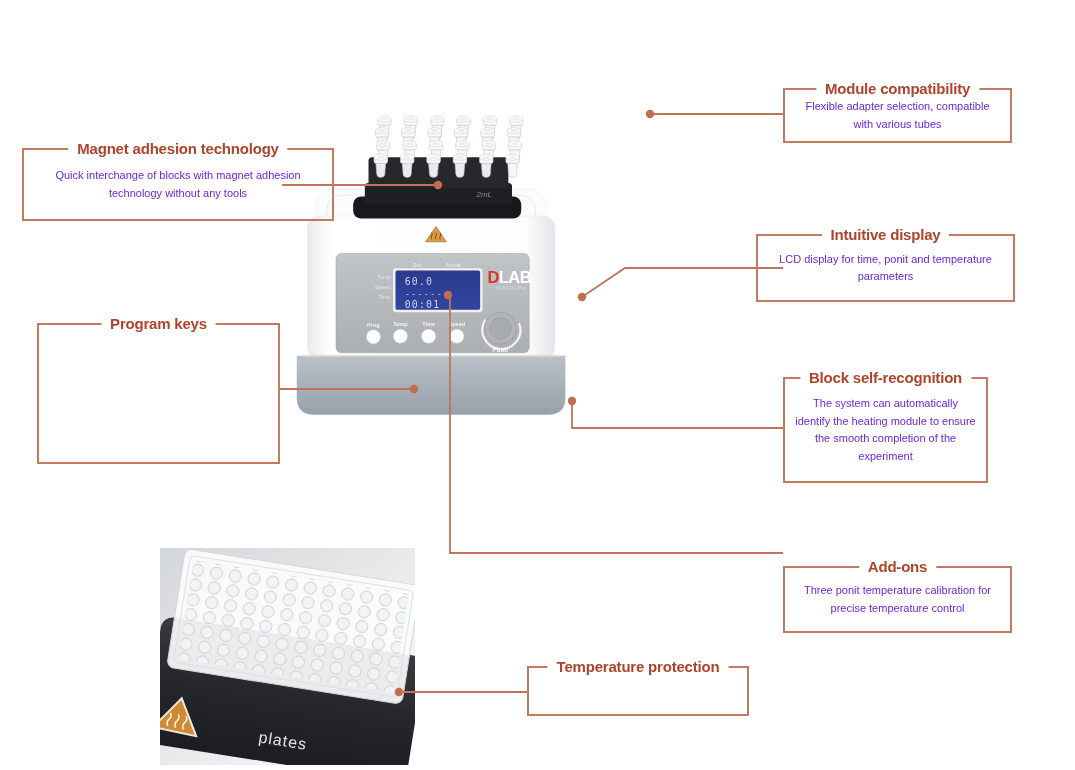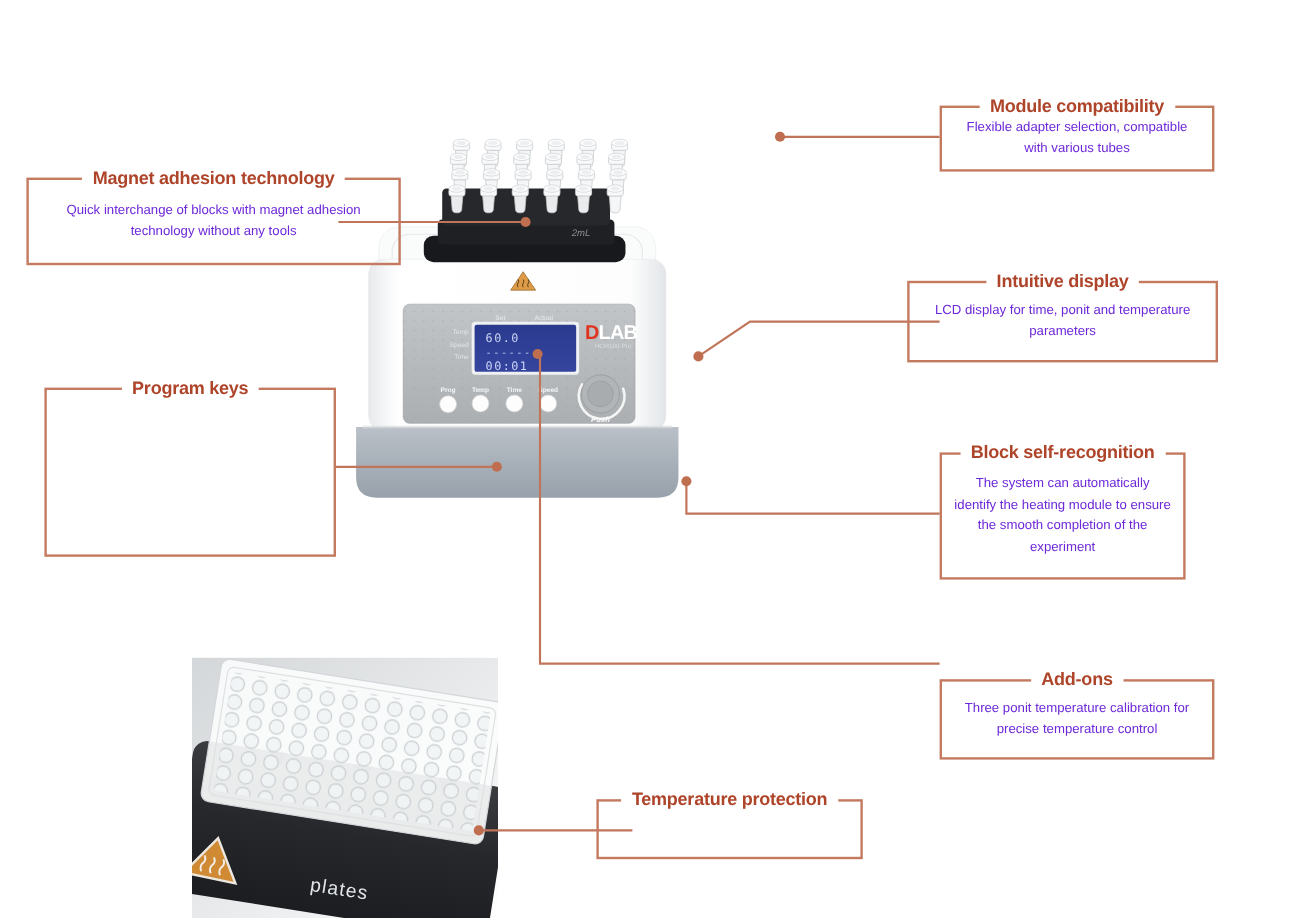--- a/index.html
+++ b/index.html
@@ -17,21 +17,21 @@
            white-space:pre-line;padding:2px 10px;}
 
   #co-magnet      {left:22px;  top:148px; width:312px; height:73px;}
   #co-magnet .callout-body{padding:2px 18px;}
   #co-program     {left:37px;  top:323px; width:243px; height:141px;padding-left:12px;}
   #co-module      {left:783px; top:88px;  width:229px; height:55px;}
   #co-intuitive   {left:756px; top:234px; width:259px; height:68px;}
   #co-intuitive .callout-body{padding:2px 16px;}
   #co-blockself   {left:783px; top:377px; width:205px; height:106px;}
   #co-addons      {left:783px; top:518px; width:229px; height:67px;margin-top:48px;}
-  #co-tempprotect {left:497px; top:666px; width:222px; height:50px;}
+  #co-tempprotect {left:527px; top:666px; width:222px; height:50px;}
 
   svg text{font-family:"Liberation Sans",sans-serif;}
   .lcd-txt{font-family:"DejaVu Sans Mono",monospace;letter-spacing:2px;}
 </style>
 </head>
 <body>
 
 <div class="scene">
 
   <svg style="position:absolute;left:290px;top:20px;" width="460" height="500" viewBox="290 20 750 520" xmlns="http://www.w3.org/2000/svg">

